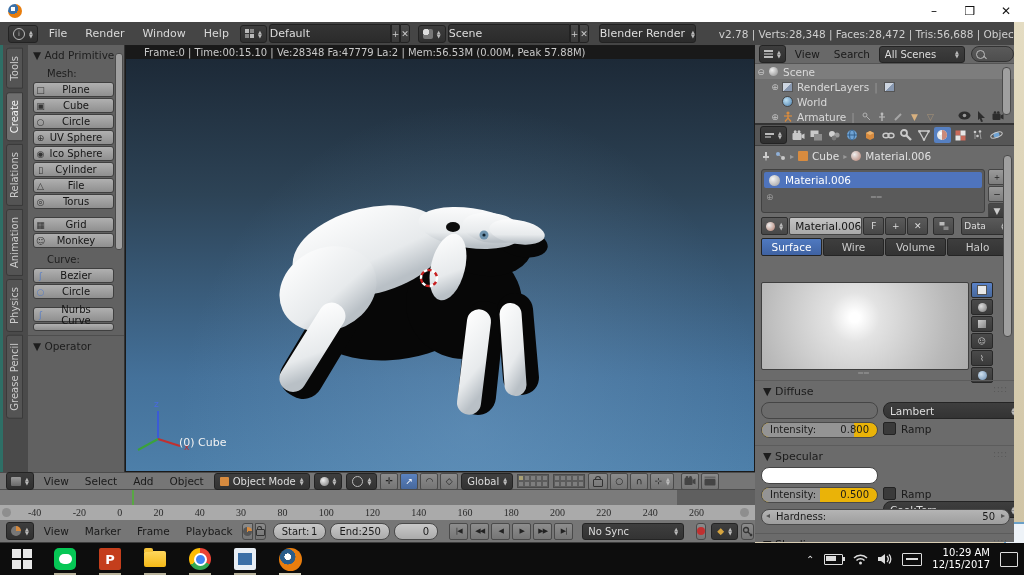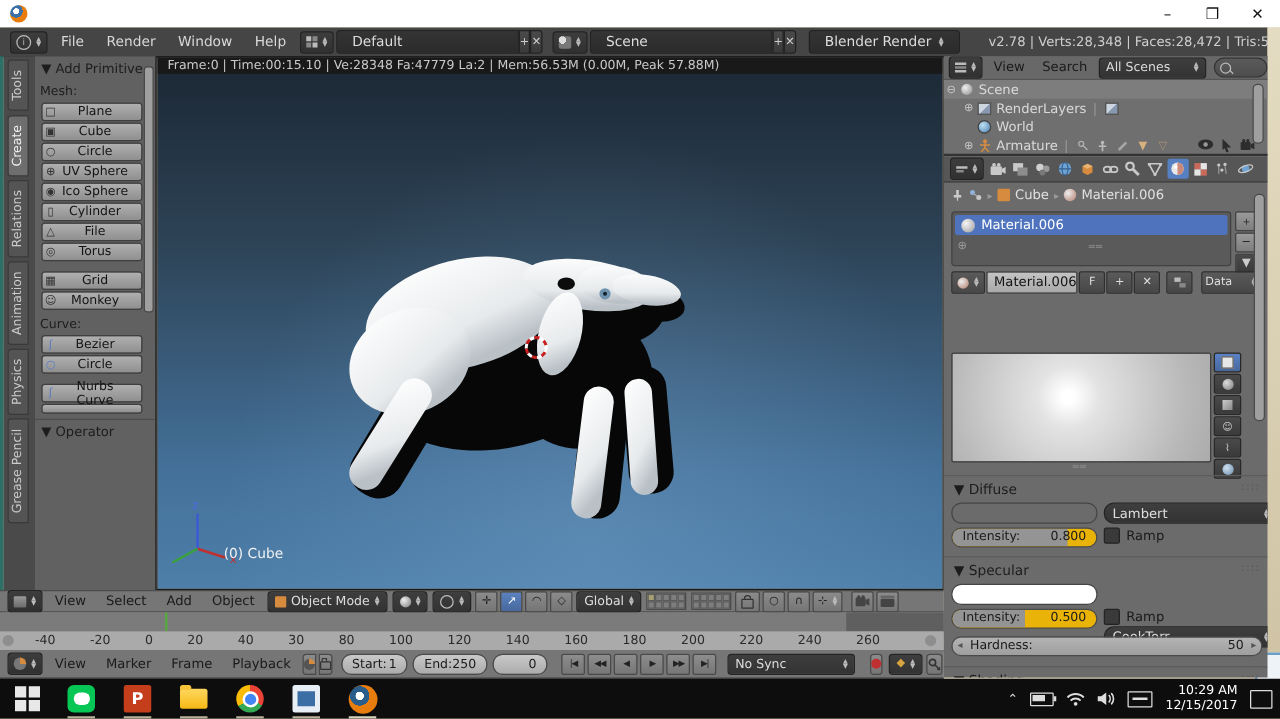--- a/index.html
+++ b/index.html
@@ -16,57 +16,57 @@
   .win-btn{width:36px;height:100%;display:flex;align-items:center;justify-content:center;
     font-size:12px;color:#111;}
   
   .menubar{position:absolute;left:0;top:22px;width:1014px;height:23px;background:#454545;
     border-bottom:1px solid #262626;display:flex;align-items:center;color:#d9d9d9;font-size:11px;}
   .menu-item{padding:0 9px;}
   .mini-btn{display:inline-flex;align-items:center;background:linear-gradient(#3d3d3d,#303030);
     border:1px solid #232323;border-radius:3px;height:16px;padding:0 4px;margin:0 2px;color:#ccc;}
   .updn{display:inline-flex;flex-direction:column;font-size:5px;line-height:4px;color:#bbb;margin-left:4px;}
   .selector{display:inline-flex;align-items:center;background:linear-gradient(#343434,#2b2b2b);
-    border:1px solid #222;border-radius:3px 0 0 3px;height:17px;padding:0 12px;min-width:120px;color:#ddd;}
+    border:1px solid #222;border-radius:3px 0 0 3px;height:17px;padding:0 0;min-width:120px;color:#ddd;}
   .sq-btn{display:inline-flex;align-items:center;justify-content:center;width:17px;height:17px;
     background:linear-gradient(#4a4a4a,#3a3a3a);border:1px solid #222;color:#ccc;font-size:9px;}
   .stats{margin-left:10px;color:#cfcfcf;font-size:10.5px;white-space:nowrap;}
   .blogo-s{width:13px;height:13px;border-radius:50%;margin:0 5px 0 8px;
     background:radial-gradient(circle at 35% 35%,#fff 0 18%,#3a70a8 19% 40%,#e87d0d 41% 100%);}
   
   .desk-right{position:absolute;left:1014px;top:22px;width:10px;height:521px;
     background:linear-gradient(#e4dcc2,#cfc3a4);}
   .desk-left{position:absolute;left:0;top:45px;width:3px;height:445px;background:#2e6f66;}
   .snapbox{position:absolute;left:1004px;top:522px;width:20px;height:20px;background:#eef3f8;border:2px solid #6aa0c8;}
   
   .tabstrip{position:absolute;left:3px;top:45px;width:25px;height:427px;background:#4a4a4a;}
   .vtab{writing-mode:vertical-rl;transform:rotate(180deg);background:#545454;color:#cccccc;
     border:1px solid #3a3a3a;border-radius:0 3px 3px 0;margin:3px 0 0 3px;padding:7px 2px;
     font-size:10px;display:block;width:17px;box-sizing:border-box;text-align:center;}
   .vtab.active{background:#6e6e6e;color:#f2f2f2;}
   .toolshelf{position:absolute;left:28px;top:45px;width:97px;height:427px;background:#616161;
     border-right:1px solid #333;box-sizing:border-box;}
   .ts-hdr{color:#1d1d1d;font-size:10.5px;padding:4px 0 2px 5px;}
-  .ts-label{color:#1d1d1d;font-size:10px;padding:5px 0 2px 4px;}
+  .ts-label{color:#1d1d1d;font-size:10px;padding:5px 0 2px 19px;}
   .ts-btn{display:flex;align-items:center;margin:1px 10px 1px 5px;height:13px;
     background:linear-gradient(#b0b0b0,#8f8f8f);border:1px solid #3f3f3f;border-radius:3px;
     color:#141414;font-size:10px;}
   .ts-btn .g{width:13px;text-align:center;color:#333;font-size:9px;}
   .ts-btn .l{flex:1;text-align:center;padding-right:8px;}
   .ts-gap{height:6px;}
   .ts-scroll{position:absolute;right:1px;top:8px;width:6px;height:195px;background:#9f9f9f;border-radius:3px;border:1px solid #4a4a4a;}
   .operator-hdr{color:#1d1d1d;font-size:10.5px;padding:4px 0 2px 5px;border-top:1px solid #4e4e4e;margin-top:4px;}
   
   .viewport{position:absolute;left:125px;top:45px;width:630px;height:427px;
     background:
       radial-gradient(ellipse at 55% 90%, rgba(130,175,215,.30), rgba(0,0,0,0) 60%),
       linear-gradient(#1b2734 0%, #2d4356 35%, #44719a 78%, #4d7fa9 100%);
     border:1px solid #1a1a1a;box-sizing:border-box;overflow:hidden;}
   .vp-info{position:absolute;left:0;top:0;width:100%;height:13px;background:#191919;
-    color:#c9c9c9;font-size:10px;line-height:13px;padding-left:8px;box-sizing:border-box;white-space:nowrap;}
+    color:#c9c9c9;font-size:10px;line-height:13px;padding-left:18px;box-sizing:border-box;white-space:nowrap;}
   .vp-object-label{position:absolute;left:53px;top:390px;color:#f2f2f2;font-size:11px;}
   .bear-svg{position:absolute;left:0;top:13px;}
   
   .vp-header{position:absolute;left:0;top:472px;width:755px;height:18px;background:#767676;
     border-top:1px solid #4c4c4c;border-bottom:1px solid #4c4c4c;display:flex;align-items:center;
     color:#1a1a1a;font-size:10.5px;box-sizing:border-box;}
   .vp-header .menu-item{padding:0 8px;color:#1a1a1a;}
   .dk-dd{display:inline-flex;align-items:center;background:linear-gradient(#3e3e3e,#333);
     border:1px solid #242424;border-radius:3px;height:15px;padding:0 5px;color:#ddd;font-size:10px;margin:0 2px;}
   .hicon{display:inline-flex;align-items:center;justify-content:center;width:16px;height:15px;
@@ -74,21 +74,21 @@
   .hicon.active{background:linear-gradient(#5a82c0,#47689c);color:#fff;}
   .layers{display:inline-grid;grid-template-columns:repeat(5,6px);grid-auto-rows:6px;gap:0;
     border:1px solid #4a4a4a;margin:0 2px;}
   .layers b{border:0.5px solid #5c5c5c;background:#7e7e7e;}
   .layers b.on{background:#a8a075;}
   
   .tl-body{position:absolute;left:0;top:490px;width:755px;height:15px;background:#7b7b7b;border-bottom:1px solid #5a5a5a;}
   .tl-dark{position:absolute;left:677px;top:0;width:78px;height:15px;background:#5f5f5f;}
   .tl-marker{position:absolute;left:132px;top:0;width:2px;height:15px;background:#58a743;}
   .tl-ruler{position:absolute;left:0;top:505px;width:755px;height:15px;background:#aaaaaa;
-    border-bottom:1px solid #4c4c4c;color:#2a2a2a;font-size:10px;display:flex;align-items:center;}
+    border-bottom:1px solid #4c4c4c;color:#2a2a2a;font-size:10px;display:flex;align-items:center;font-family:Liberation Serif, serif;}
   .tl-ruler .nums{display:flex;justify-content:space-between;width:676px;margin-left:28px;}
   .tl-cap{position:absolute;width:9px;height:9px;border-radius:50%;background:#8e8e8e;top:3px;}
   .tl-header{position:absolute;left:0;top:520px;width:755px;height:22px;background:#767676;
     display:flex;align-items:center;color:#1a1a1a;font-size:10.5px;border-bottom:1px solid #3c3c3c;}
   .tl-header .menu-item{padding:0 8px;}
   .lt-field{display:inline-flex;align-items:center;background:linear-gradient(#c9c9c9,#ababab);
     border:1px solid #4a4a4a;border-radius:8px;height:15px;padding:0 8px;color:#1a1a1a;font-size:10px;margin:0 2px;}
   .pb-btn{display:inline-flex;align-items:center;justify-content:center;min-width:17px;height:15px;
     background:linear-gradient(#8d8d8d,#767676);border:1px solid #4a4a4a;border-radius:2px;
     margin:0 1px;font-size:7px;color:#222;letter-spacing:-1px;}
@@ -836,20 +836,26 @@
       </span>
       <span class="db-btn" style="width:46px;margin-left:6px;">
         <span>Data</span>
         <span class="updn" style="margin-left:auto;">
             <span>▲</span>
             <span>▼</span>
           </span>
       </span>
     </div>
 
+    <div class="ptabs">
+      <span class="ptab active">Surface</span>
+      <span class="ptab">Wire</span>
+      <span class="ptab">Volume</span>
+      <span class="ptab">Halo</span>
+    </div>
 
     <div class="preview-box"></div>
     <div style="position:absolute;left:6px;top:244px;width:206px;text-align:center;" class="grip">══</div>
     <div class="pv-side">
       <span class="pv-btn sel">
           <span style="width:8px;height:8px;background:#e8e8e8;border:1px solid #555;"></span>
         </span>
       <span class="pv-btn">
           <span style="width:9px;height:9px;border-radius:50%;background:radial-gradient(circle at 35% 35%,#ddd,#777);"></span>
         </span>

